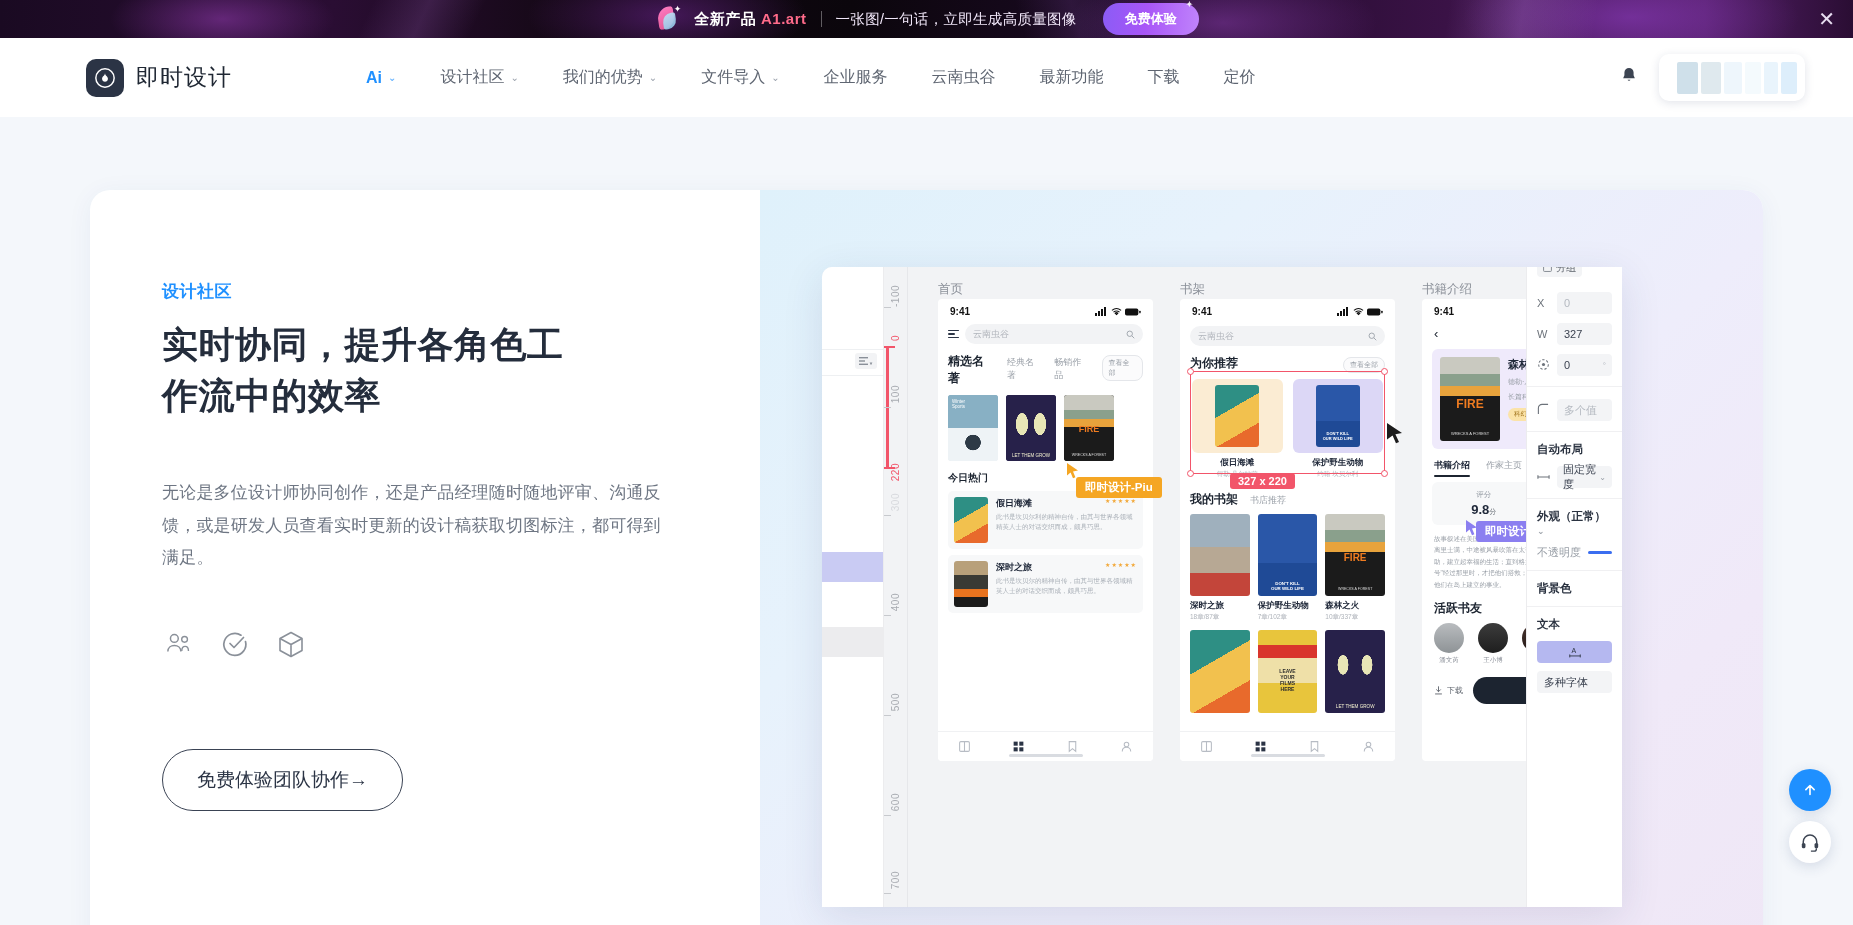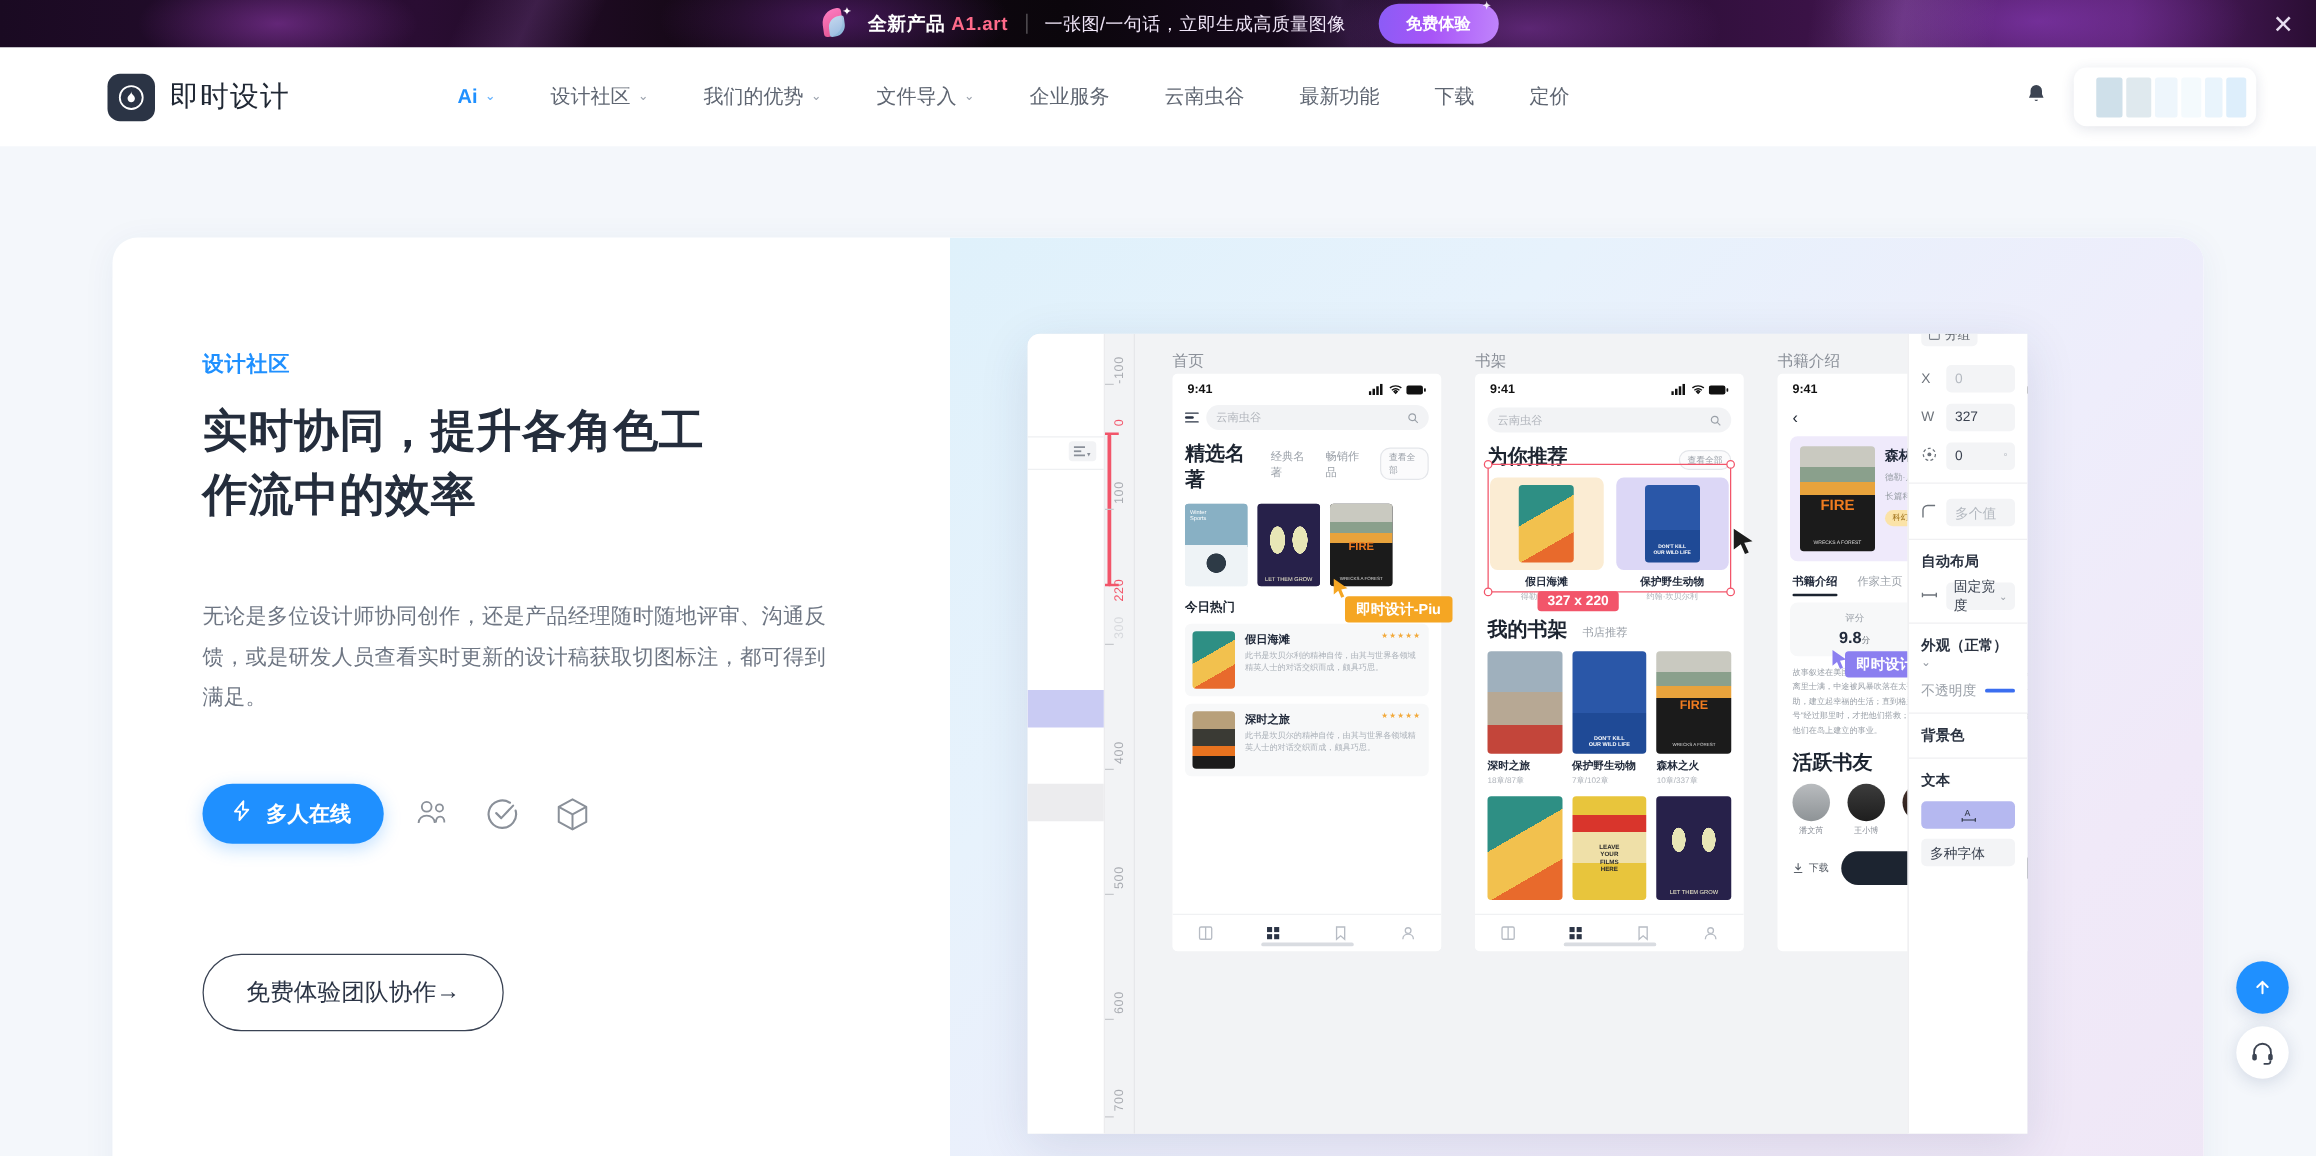--- a/index.html
+++ b/index.html
@@ -194,21 +194,21 @@
   .sb-right { display:flex; align-items:center; gap:3px; }
   .search-pill {
     margin: 6px 10px 0 10px; height: 20px; background:#f2f3f5; border-radius: 10px;
     display:flex; align-items:center; justify-content:space-between; padding: 0 8px;
     font-size: 9px; color:#b0b4bb;
   }
   .hamburger { display:inline-flex; flex-direction:column; gap:2px; margin-right:6px; }
   .hamburger i { display:block; height:1.5px; background:#2b3445; border-radius:1px; }
 
   .tabs-row { display:flex; align-items:baseline; gap:12px; padding: 9px 10px 0 10px; }
-  .tab-a { font-size: 16px; font-weight:bold; color:#1c2430; }
+  .tab-a { font-size: 12px; font-weight:bold; color:#1c2430; }
   .tab-b { font-size: 9px; color:#9aa0a8; }
   .chip-more {
     margin-left:auto; font-size: 7px; color:#9aa0a8; border:1px solid #e4e6ea;
     border-radius: 8px; padding: 2px 6px; background:#fbfbfc;
   }
 
   .book-row { display:flex; gap: 8px; padding: 8px 10px 0 10px; }
   .bk { width: 50px; height: 66px; border-radius: 3px; overflow:hidden; position:relative; flex:none; }
 
   .sec-title { font-size: 10px; font-weight:bold; color:#1c2430; padding: 10px 10px 0 10px; }
@@ -415,28 +415,20 @@
 
 <div class="page">
   <div class="hero-card">
 
     <div class="hero-left">
       <div class="eyebrow">设计社区</div>
       <div class="hero-title">实时协同，提升各角色工作流中的效率</div>
       <div class="hero-desc">无论是多位设计师协同创作，还是产品经理随时随地评审、沟通反馈，或是研发人员查看实时更新的设计稿获取切图标注，都可得到满足。</div>
 
       <div class="badge-row">
-        <button class="pill">
-          <span>
-            <svg width="19" height="19" viewBox="0 0 24 24" aria-hidden="true">
-              <path d="M13.5 2.5 5 13h5.2l-.7 8.5L18.5 11H13z" fill="none" stroke="#fff" stroke-width="1.9" stroke-linejoin="round"></path>
-            </svg>
-          </span>
-          <span>多人在线</span>
-        </button>
 
         <div class="ico-btn">
           <svg width="30" height="26" viewBox="0 0 32 28" aria-hidden="true">
             <circle cx="11" cy="8" r="4.2" fill="none" stroke="#8a9099" stroke-width="1.6"></circle>
             <path d="M4 22c0-4 3.2-6.4 7-6.4s7 2.4 7 6.4" fill="none" stroke="#8a9099" stroke-width="1.6"></path>
             <circle cx="22" cy="9" r="3.1" fill="none" stroke="#8a9099" stroke-width="1.5"></circle>
             <path d="M19 21.5c0-3.1 1.6-5 3.6-5 2 0 3.6 1.9 3.6 5" fill="none" stroke="#8a9099" stroke-width="1.5"></path>
           </svg>
         </div>
 

